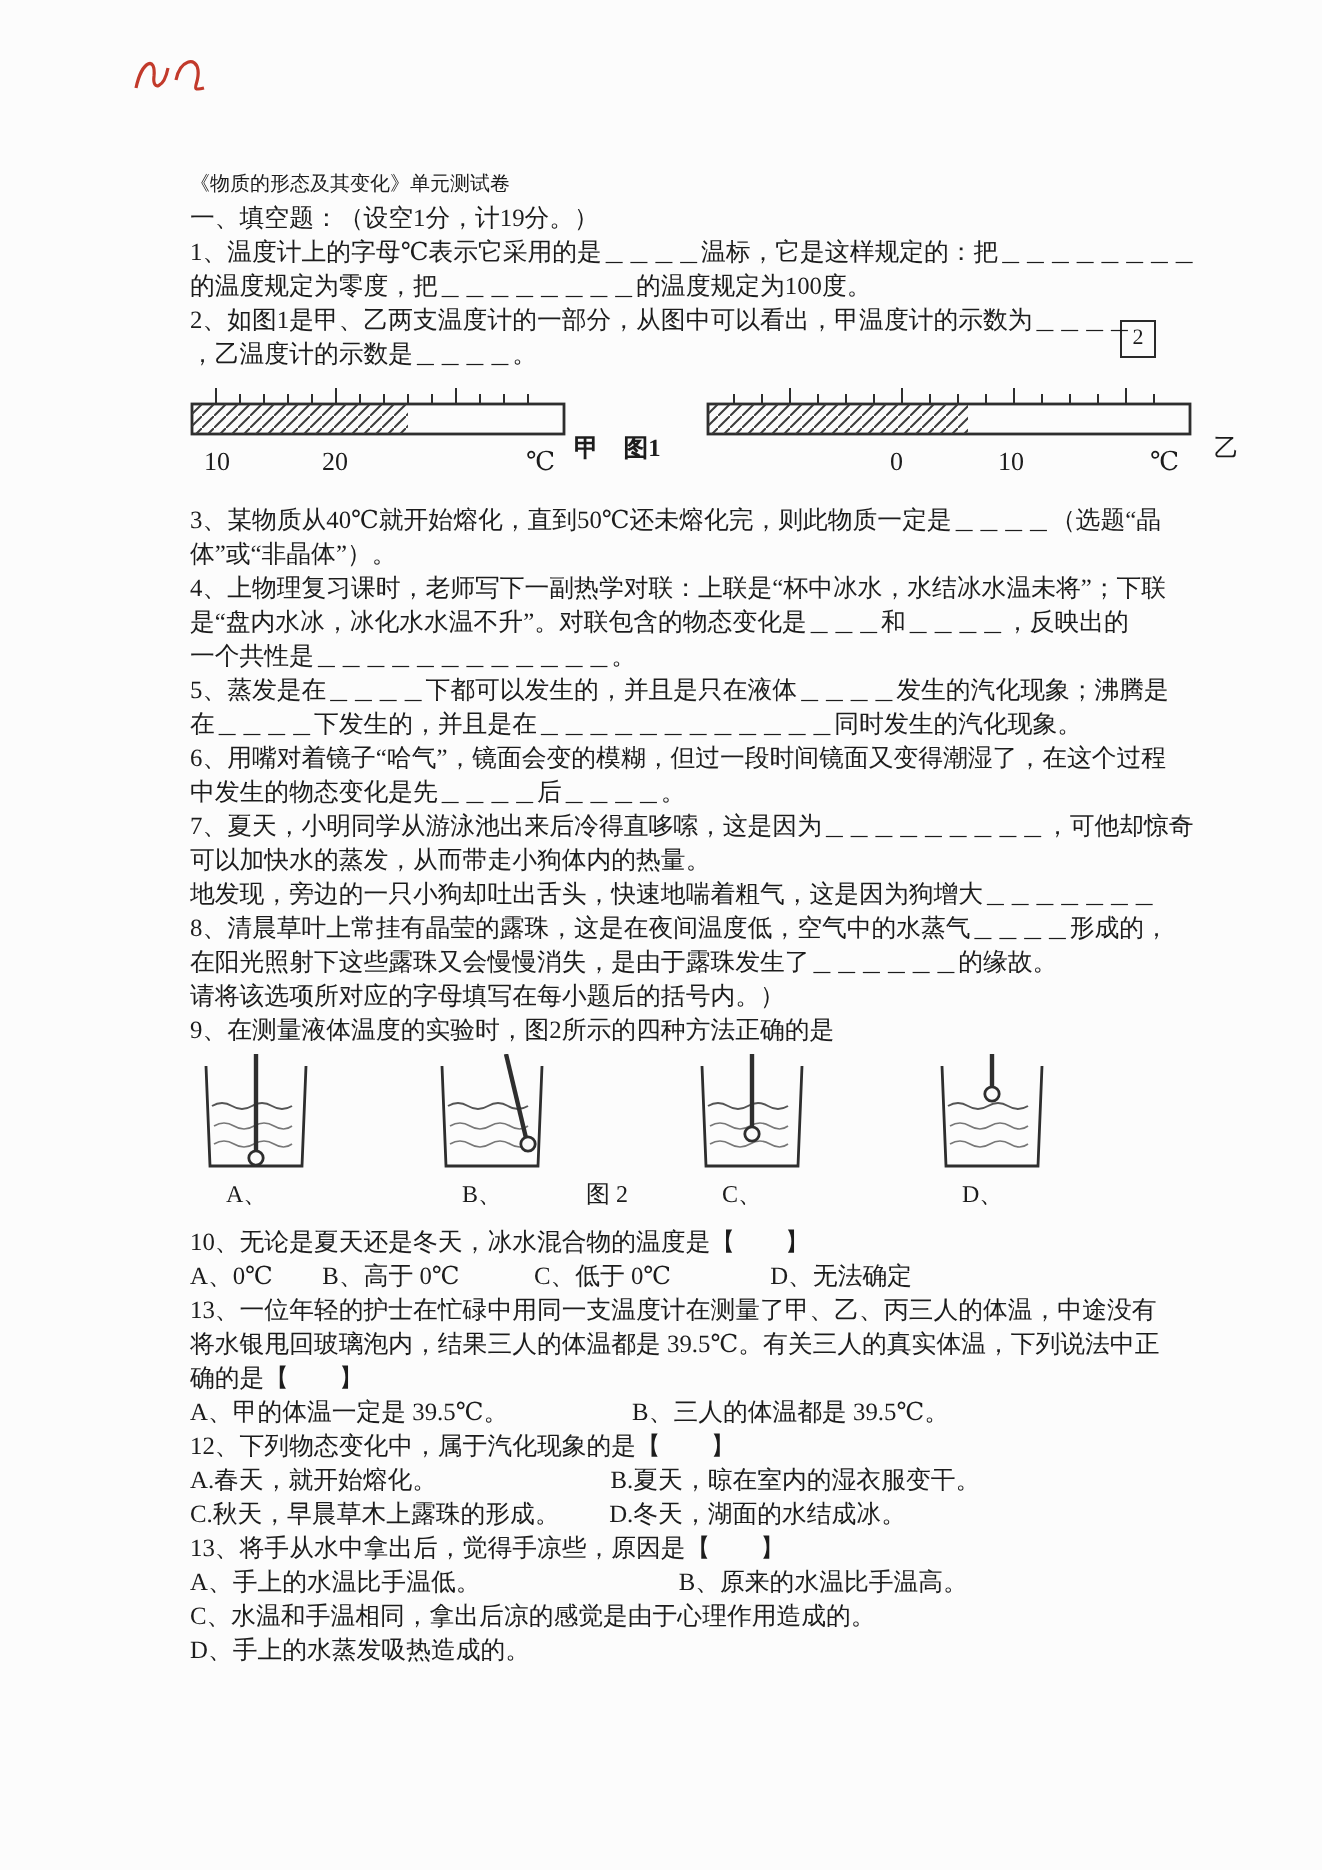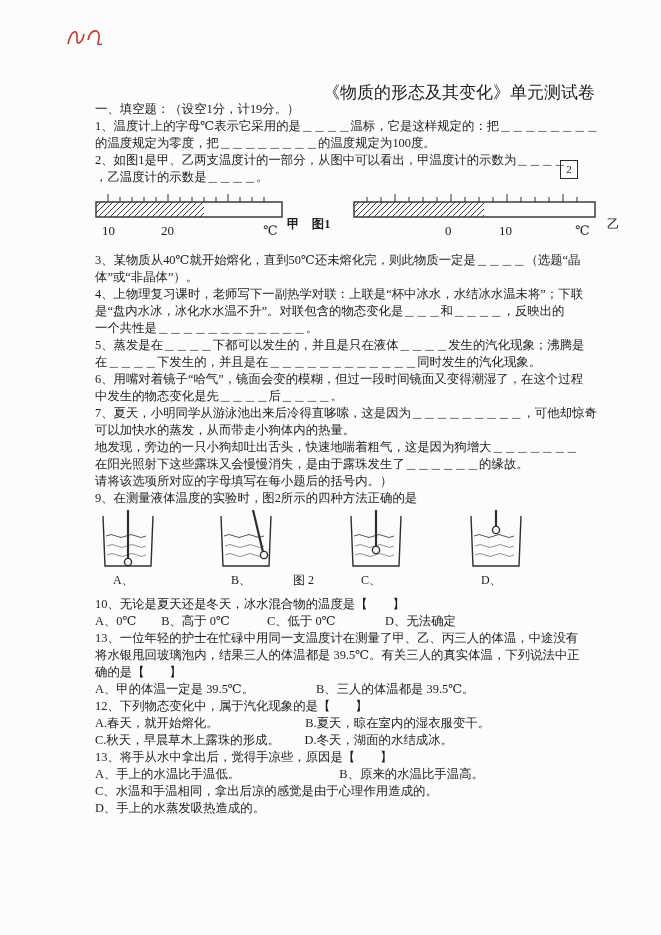--- a/index.html
+++ b/index.html
@@ -10,21 +10,21 @@
     margin:0 auto;
     font-family:"Liberation Serif","DejaVu Serif",serif;
     color:#1c1c1c;
     overflow:hidden;
   }
   .content{
     position:absolute;left:95px;top:84px;width:500px;
     font-size:12.4px;line-height:17px;
   }
   .line{white-space:nowrap;height:17px;}
-  .title{text-align:right;font-size:17px;}
+  .title{text-align:left;font-size:10px;}
   
   .fig1{height:60px;position:relative;margin:2px 0 4px 0;}
   .fig1 .scaleA{position:absolute;left:0;top:2px;}
   .fig1 .scaleB{position:absolute;left:258px;top:2px;}
   .fig1 .jia-label{position:absolute;left:192px;top:28px;white-space:nowrap;font-weight:bold;}
   .fig1 .yi-label{position:absolute;left:512px;top:28px;}
   
   .fig2{height:84px;position:relative;margin:3px 0 2px 0;}
   .fig2 .beaker{position:absolute;top:0;}
   .fig2 .bk-a{left:0px;}
@@ -141,20 +141,21 @@
     <div class="line">5、蒸发是在＿＿＿＿下都可以发生的，并且是只在液体＿＿＿＿发生的汽化现象；沸腾是</div>
     <div class="line">在＿＿＿＿下发生的，并且是在＿＿＿＿＿＿＿＿＿＿＿＿同时发生的汽化现象。</div>
 
     <div class="line">6、用嘴对着镜子“哈气”，镜面会变的模糊，但过一段时间镜面又变得潮湿了，在这个过程</div>
     <div class="line">中发生的物态变化是先＿＿＿＿后＿＿＿＿。</div>
 
     <div class="line">7、夏天，小明同学从游泳池出来后冷得直哆嗦，这是因为＿＿＿＿＿＿＿＿＿，可他却惊奇</div>
     <div class="line">可以加快水的蒸发，从而带走小狗体内的热量。</div>
     <div class="line">地发现，旁边的一只小狗却吐出舌头，快速地喘着粗气，这是因为狗增大＿＿＿＿＿＿＿</div>
 
+    <div class="line">8、清晨草叶上常挂有晶莹的露珠，这是在夜间温度低，空气中的水蒸气＿＿＿＿形成的，</div>
     <div class="line">在阳光照射下这些露珠又会慢慢消失，是由于露珠发生了＿＿＿＿＿＿的缘故。</div>
 
     <div class="line">请将该选项所对应的字母填写在每小题后的括号内。）</div>
 
     <div class="line">9、在测量液体温度的实验时，图2所示的四种方法正确的是</div>
 
     <div class="fig2">
 
       <svg class="beaker bk-a" width="64" height="62" viewBox="0 0 64 62">
         <path d="M8,6 L10,56 L56,56 L58,6" fill="none" stroke="#2e2e2e" stroke-width="1.4"></path>

